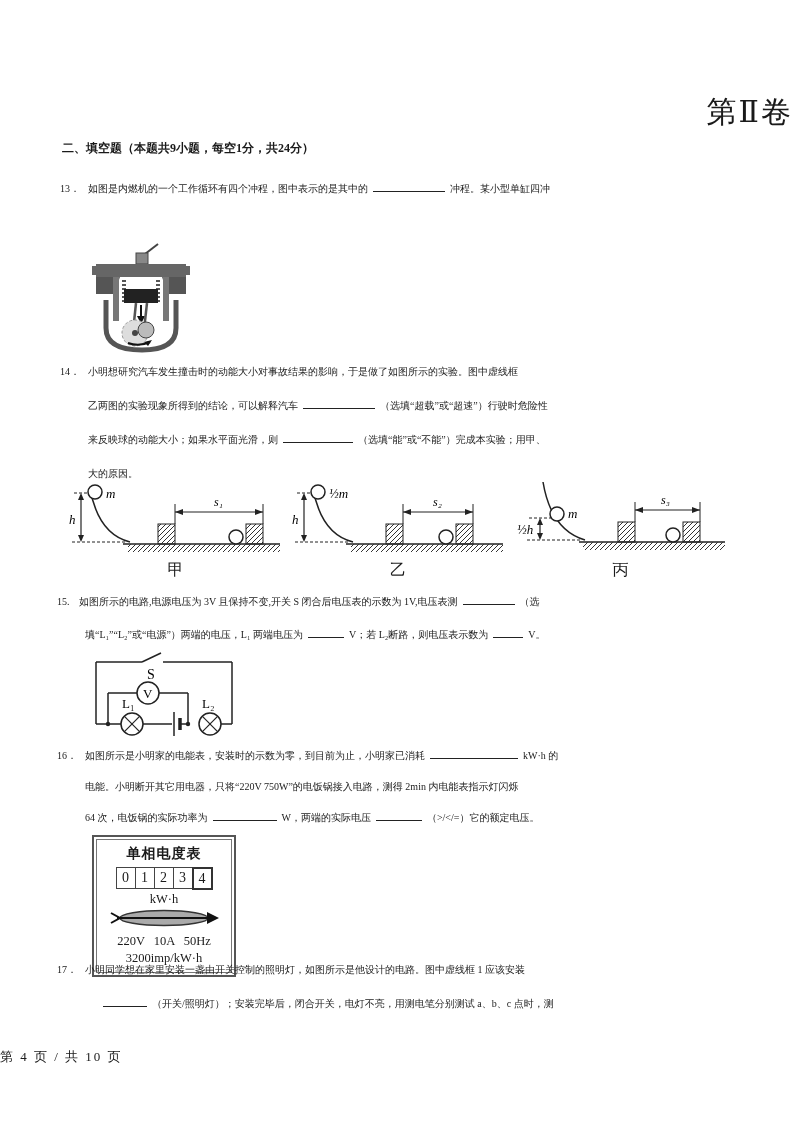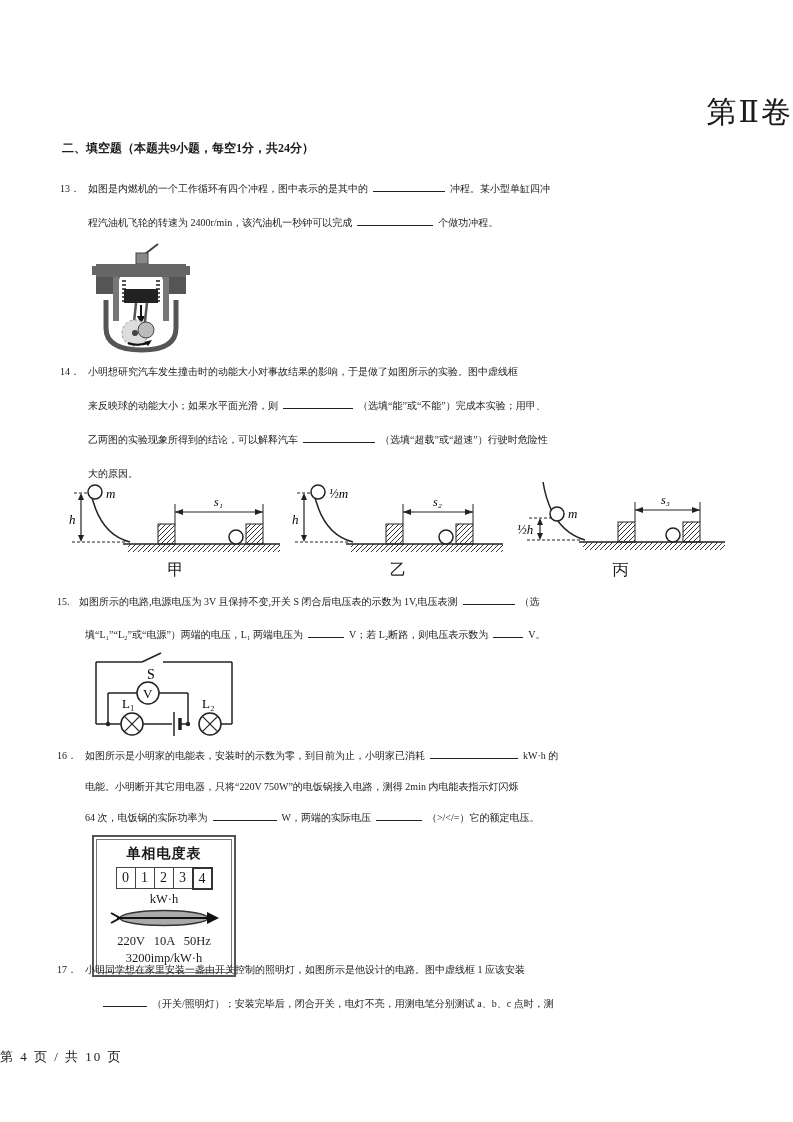--- a/index.html
+++ b/index.html
@@ -64,23 +64,20 @@
   </svg>
 
   <h1 class="title">第Ⅱ卷</h1>
 
   <div class="section-header">二、填空题（本题共9小题，每空1分，共24分）</div>
 
   <div class="q" style="top:172px">
     <div class="line">
       <span class="qnum">13．</span><span>如图是内燃机的一个工作循环有四个冲程，图中表示的是其中的</span><span class="blank" style="width:72px"></span><span>冲程。某小型单缸四冲</span>
     </div>
-    <div class="line indent">
-      <span>程汽油机飞轮的转速为 2400r/min，该汽油机一秒钟可以完成</span><span class="blank" style="width:76px"></span><span>个做功冲程。</span>
-    </div>
   </div>
 
   <div class="figure" style="top:242px;left:86px">
     <svg width="112" height="112" viewBox="0 0 112 112">
 
       <line x1="59" y1="12" x2="72" y2="2" stroke="#444" stroke-width="2"></line>
       <rect x="50" y="11" width="12" height="11" fill="#888" stroke="#444"></rect>
 
       <rect x="10" y="22" width="90" height="13" fill="#666"></rect>
       <rect x="6" y="24" width="8" height="9" fill="#666"></rect>
@@ -110,24 +107,24 @@
       <path d="M42,101 Q53,105 64,100" fill="none" stroke="#111" stroke-width="2"></path>
       <polygon points="66,98 58,100 62,104" fill="#111"></polygon>
     </svg>
   </div>
 
   <div class="q" style="top:355px">
     <div class="line">
       <span class="qnum">14．</span><span>小明想研究汽车发生撞击时的动能大小对事故结果的影响，于是做了如图所示的实验。图中虚线框</span>
     </div>
     <div class="line indent">
+      <span>乙两图的实验现象所得到的结论，可以解释汽车</span><span class="blank" style="width:72px"></span><span>（选填“超载”或“超速”）行驶时危险性</span>
+    </div>
+    <div class="line indent">
       <span>来反映球的动能大小；如果水平面光滑，则</span><span class="blank" style="width:70px"></span><span>（选填“能”或“不能”）完成本实验；用甲、</span>
-    </div>
-    <div class="line indent">
-      <span>乙两图的实验现象所得到的结论，可以解释汽车</span><span class="blank" style="width:72px"></span><span>（选填“超载”或“超速”）行驶时危险性</span>
     </div>
     <div class="line indent">
       <span>大的原因。</span>
     </div>
   </div>
 
   <div class="fig-row">
 
     <div class="fig">
       <svg width="215" height="76" viewBox="0 0 215 76">

